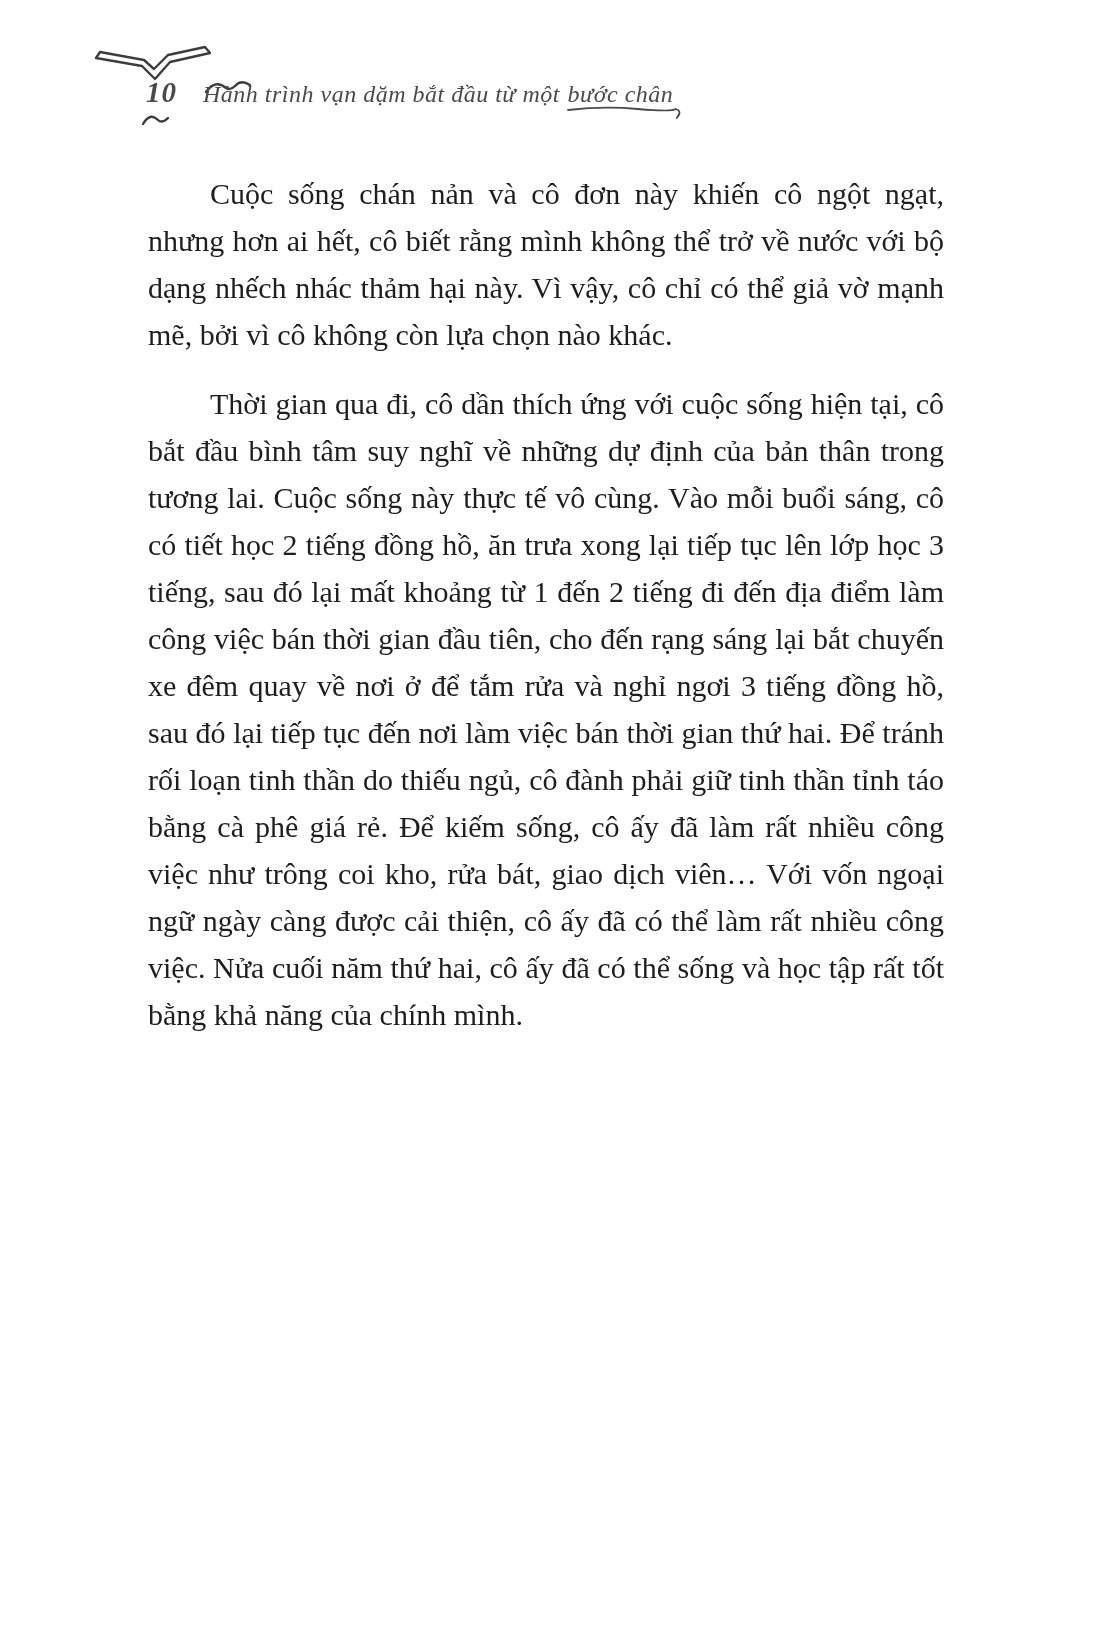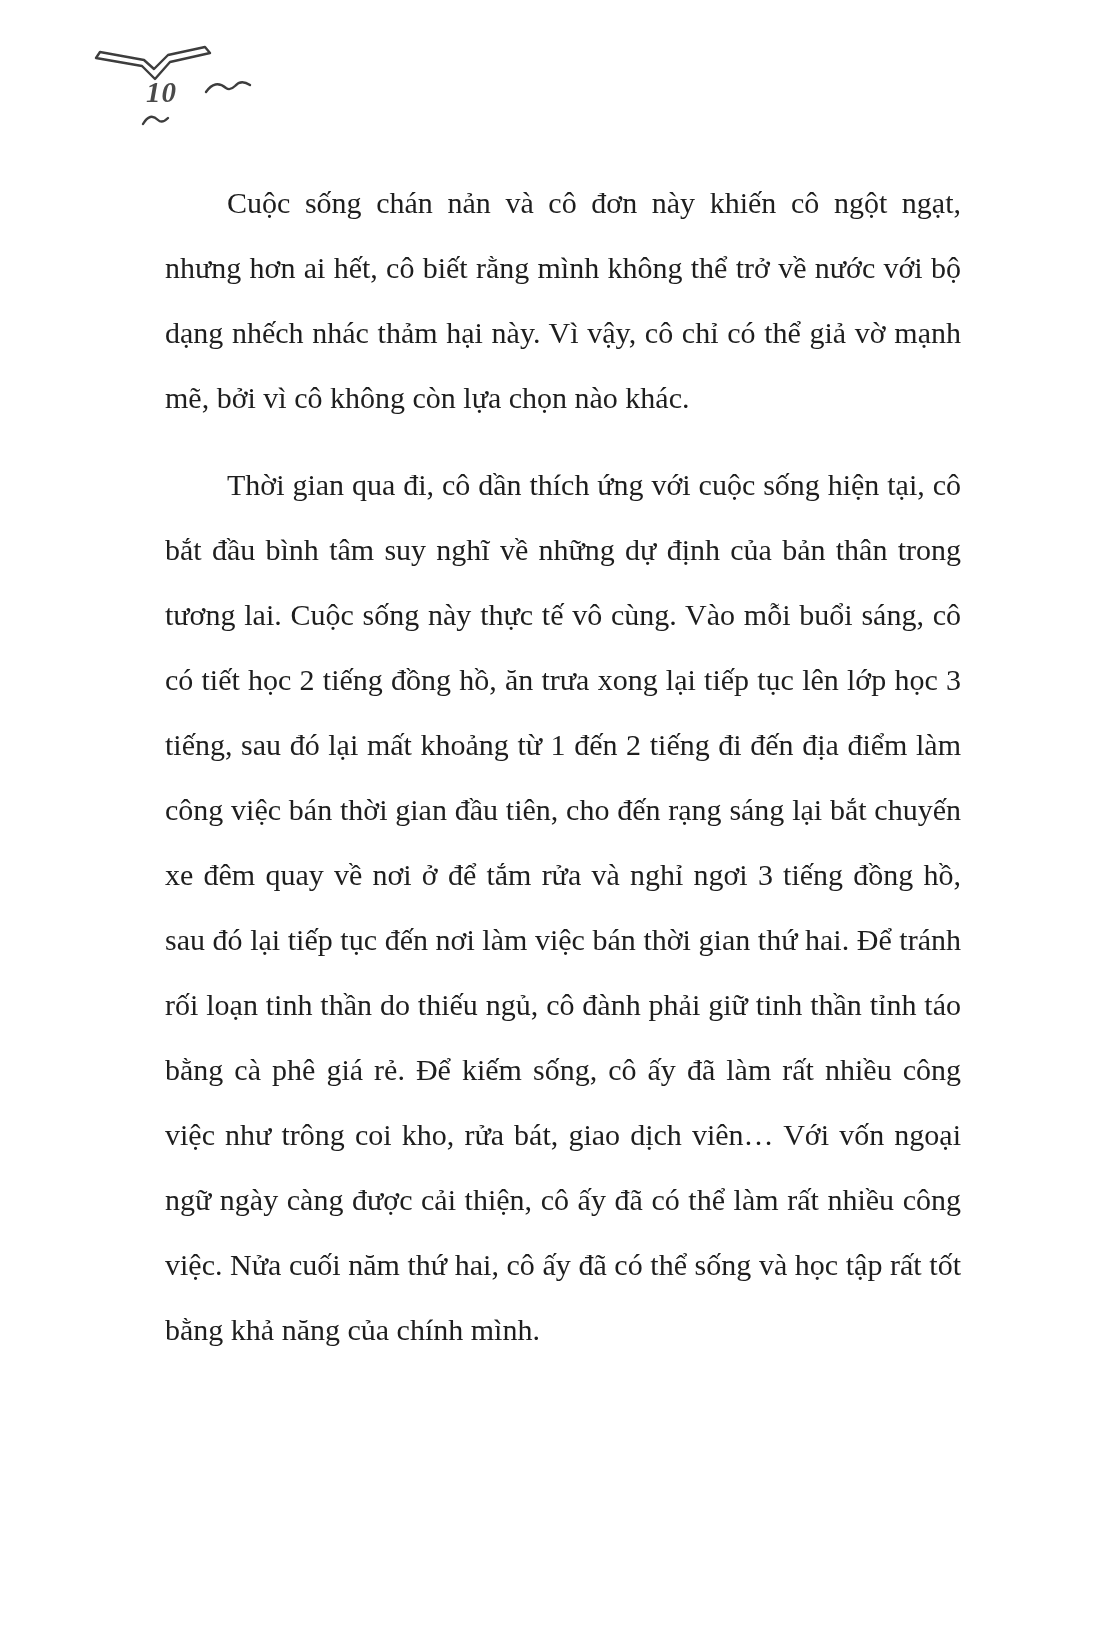--- a/index.html
+++ b/index.html
@@ -67,25 +67,25 @@
   .swash path {
     fill: none;
     stroke: #4a4a4a;
     stroke-width: 1.8;
     stroke-linecap: round;
   }
 
   
   .text-block {
     position: absolute;
-    left: 165px;
+    left: 148px;
     top: 170px;
     width: 796px;
     font-size: 30px;
-    line-height: 65px;
+    line-height: 47px;
     color: #1e1e1e;
     text-align: justify;
   }
   .text-block p {
     margin: 0 0 22px 0;
     text-indent: 62px;
   }
 </style>
 </head>
 <body>
@@ -97,20 +97,28 @@
 
       <path d="M8,24 L54,32 L67,45 L82,28 L122,19 L117,13 L80,21 L66,35 L56,26 L12,18 Z"></path>
 
       <path d="M118,58 q9,-13 20,-4 q4,3 9,-2 q6,-7 15,-1"></path>
 
       <path d="M55,90 q7,-12 15,-4 q4,4 10,-2"></path>
     </svg>
 
     <div class="header-line">
       <span class="page-number">10</span>
+      <span class="header-title">
+        <span>Hành trình vạn dặm bắt đầu từ một</span><span class="underline-wrap">
+          <span>bước chân</span>
+          <svg class="swash" viewBox="0 0 120 16" preserveAspectRatio="none" aria-hidden="true">
+            <path d="M2,6 Q38,2 72,5 T110,5 q7,2 1,9"></path>
+          </svg>
+        </span>
+      </span>
     </div>
   </div>
 
   <div class="text-block">
     <p>Cuộc sống chán nản và cô đơn này khiến cô ngột ngạt, nhưng hơn ai hết, cô biết rằng mình không thể trở về nước với bộ dạng nhếch nhác thảm hại này. Vì vậy, cô chỉ có thể giả vờ mạnh mẽ, bởi vì cô không còn lựa chọn nào khác.</p>
     <p>Thời gian qua đi, cô dần thích ứng với cuộc sống hiện tại, cô bắt đầu bình tâm suy nghĩ về những dự định của bản thân trong tương lai. Cuộc sống này thực tế vô cùng. Vào mỗi buổi sáng, cô có tiết học 2 tiếng đồng hồ, ăn trưa xong lại tiếp tục lên lớp học 3 tiếng, sau đó lại mất khoảng từ 1 đến 2 tiếng đi đến địa điểm làm công việc bán thời gian đầu tiên, cho đến rạng sáng lại bắt chuyến xe đêm quay về nơi ở để tắm rửa và nghỉ ngơi 3 tiếng đồng hồ, sau đó lại tiếp tục đến nơi làm việc bán thời gian thứ hai. Để tránh rối loạn tinh thần do thiếu ngủ, cô đành phải giữ tinh thần tỉnh táo bằng cà phê giá rẻ. Để kiếm sống, cô ấy đã làm rất nhiều công việc như trông coi kho, rửa bát, giao dịch viên… Với vốn ngoại ngữ ngày càng được cải thiện, cô ấy đã có thể làm rất nhiều công việc. Nửa cuối năm thứ hai, cô ấy đã có thể sống và học tập rất tốt bằng khả năng của chính mình.</p>
   </div>
 
 </div>
 

